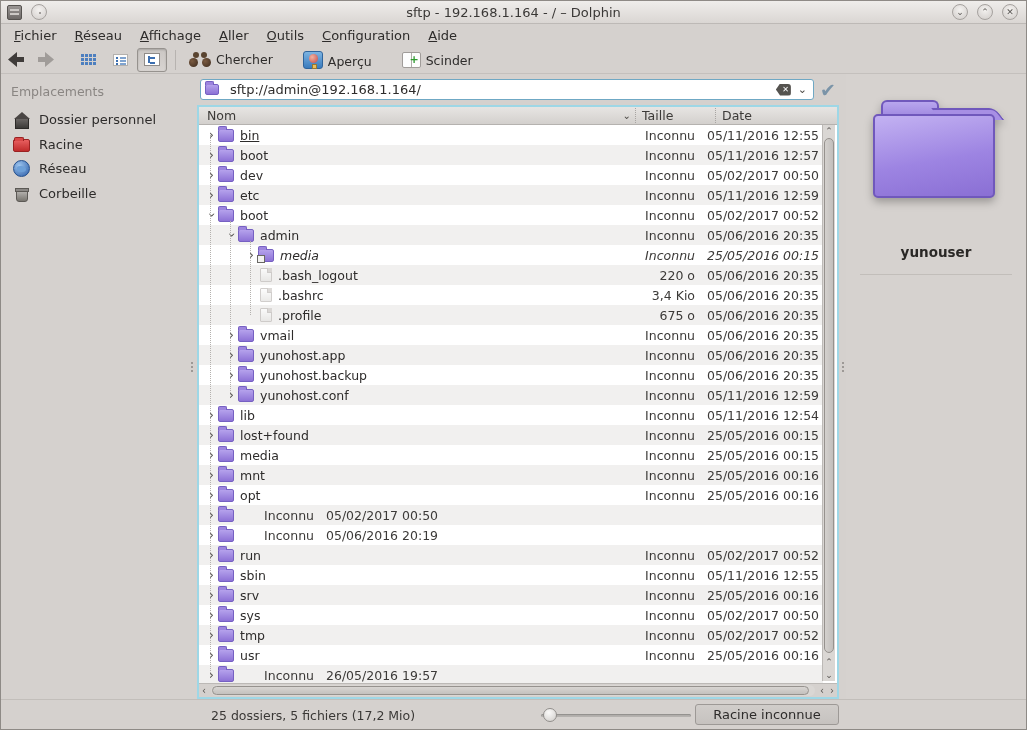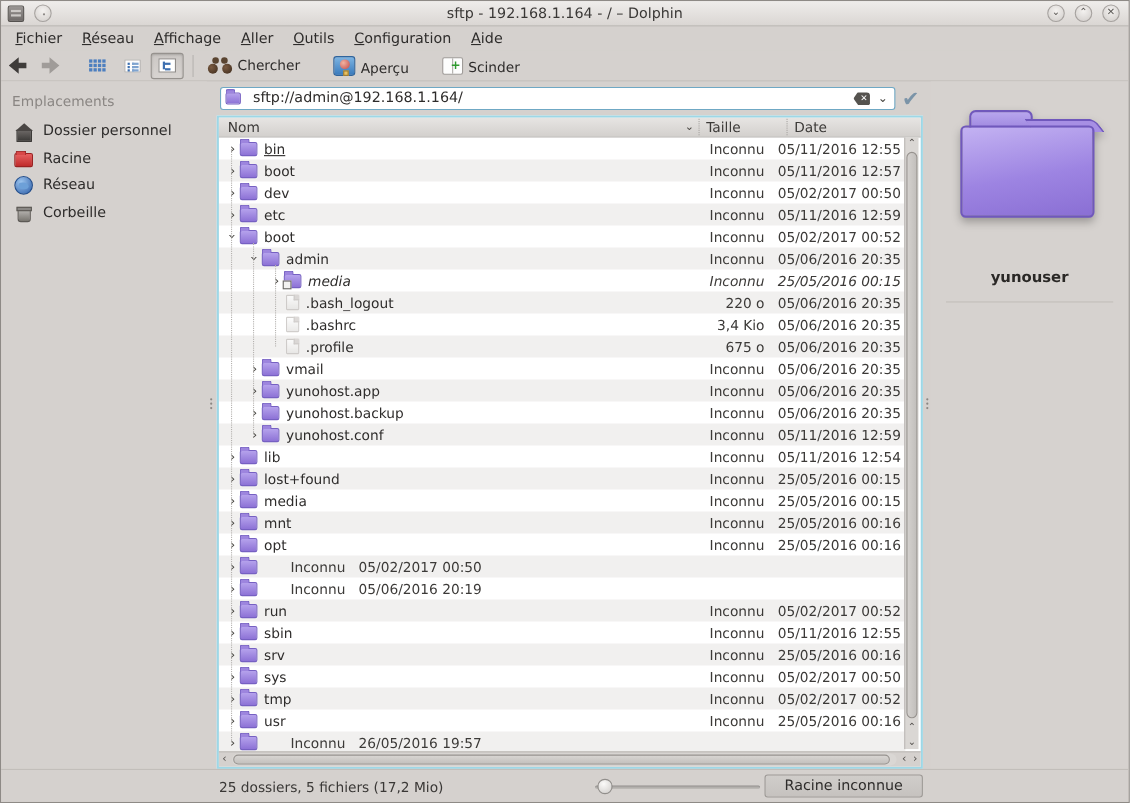--- a/index.html
+++ b/index.html
@@ -179,21 +179,21 @@
     background:linear-gradient(#b8a6ee,#9d85de); border:2px solid #7058bc; border-bottom:none; border-radius:6px 6px 0 0;}
   .big-folder .tab::after{ content:''; position:absolute; right:-58px; top:6px; width:62px; height:10px;
     background:#a78fe4; border:2px solid #7058bc; border-bottom:none; border-left:none; border-radius:0 6px 0 0; transform:skewX(38deg); transform-origin:left top;}
   .big-folder .bodyp{ position:absolute; left:0; right:4px; top:14px; bottom:0;
     background:linear-gradient(170deg,#c3b2f2 0%,#9d84e2 55%,#8a6fd4 100%);
     border:2px solid #7058bc; border-radius:5px;}
   .info-label{ margin-top:46px; font-weight:bold; font-size:13.5px; color:#2a2826;}
   .info-divider{ width:152px; height:1px; background:#c2beba; margin-top:14px;}
   
   .statusbar{ flex:0 0 30px; position:relative; background:#d5d1ce; border-top:1px solid #c2beba;}
-  .status-text{ position:absolute; left:198px; top:8px; font-size:12.5px; color:#3a3836;}
+  .status-text{ position:absolute; left:210px; top:8px; font-size:12.5px; color:#3a3836;}
   .zoom-slider{ position:absolute; left:540px; top:8px; width:150px; height:14px;}
   .zoom-slider .track{ position:absolute; left:0; right:0; top:6px; height:3px;
     background:#b5b2af; border-radius:2px; box-shadow:inset 0 1px 1px rgba(0,0,0,.2);}
   .zoom-slider .knob{ position:absolute; left:2px; top:0; width:14px; height:14px; border-radius:50%;
     background:radial-gradient(circle at 40% 30%,#fbfaf9,#cfccc9); border:1px solid #918e8b;}
   .size-btn{ position:absolute; left:694px; top:4px; width:144px; height:21px;
     background:linear-gradient(#d0cdca,#c6c2bf); border:1px solid #9d9996; border-radius:3px;
     font-size:13px; color:#2e2c2b; text-align:center; line-height:19px;}
 </style>
 </head>

